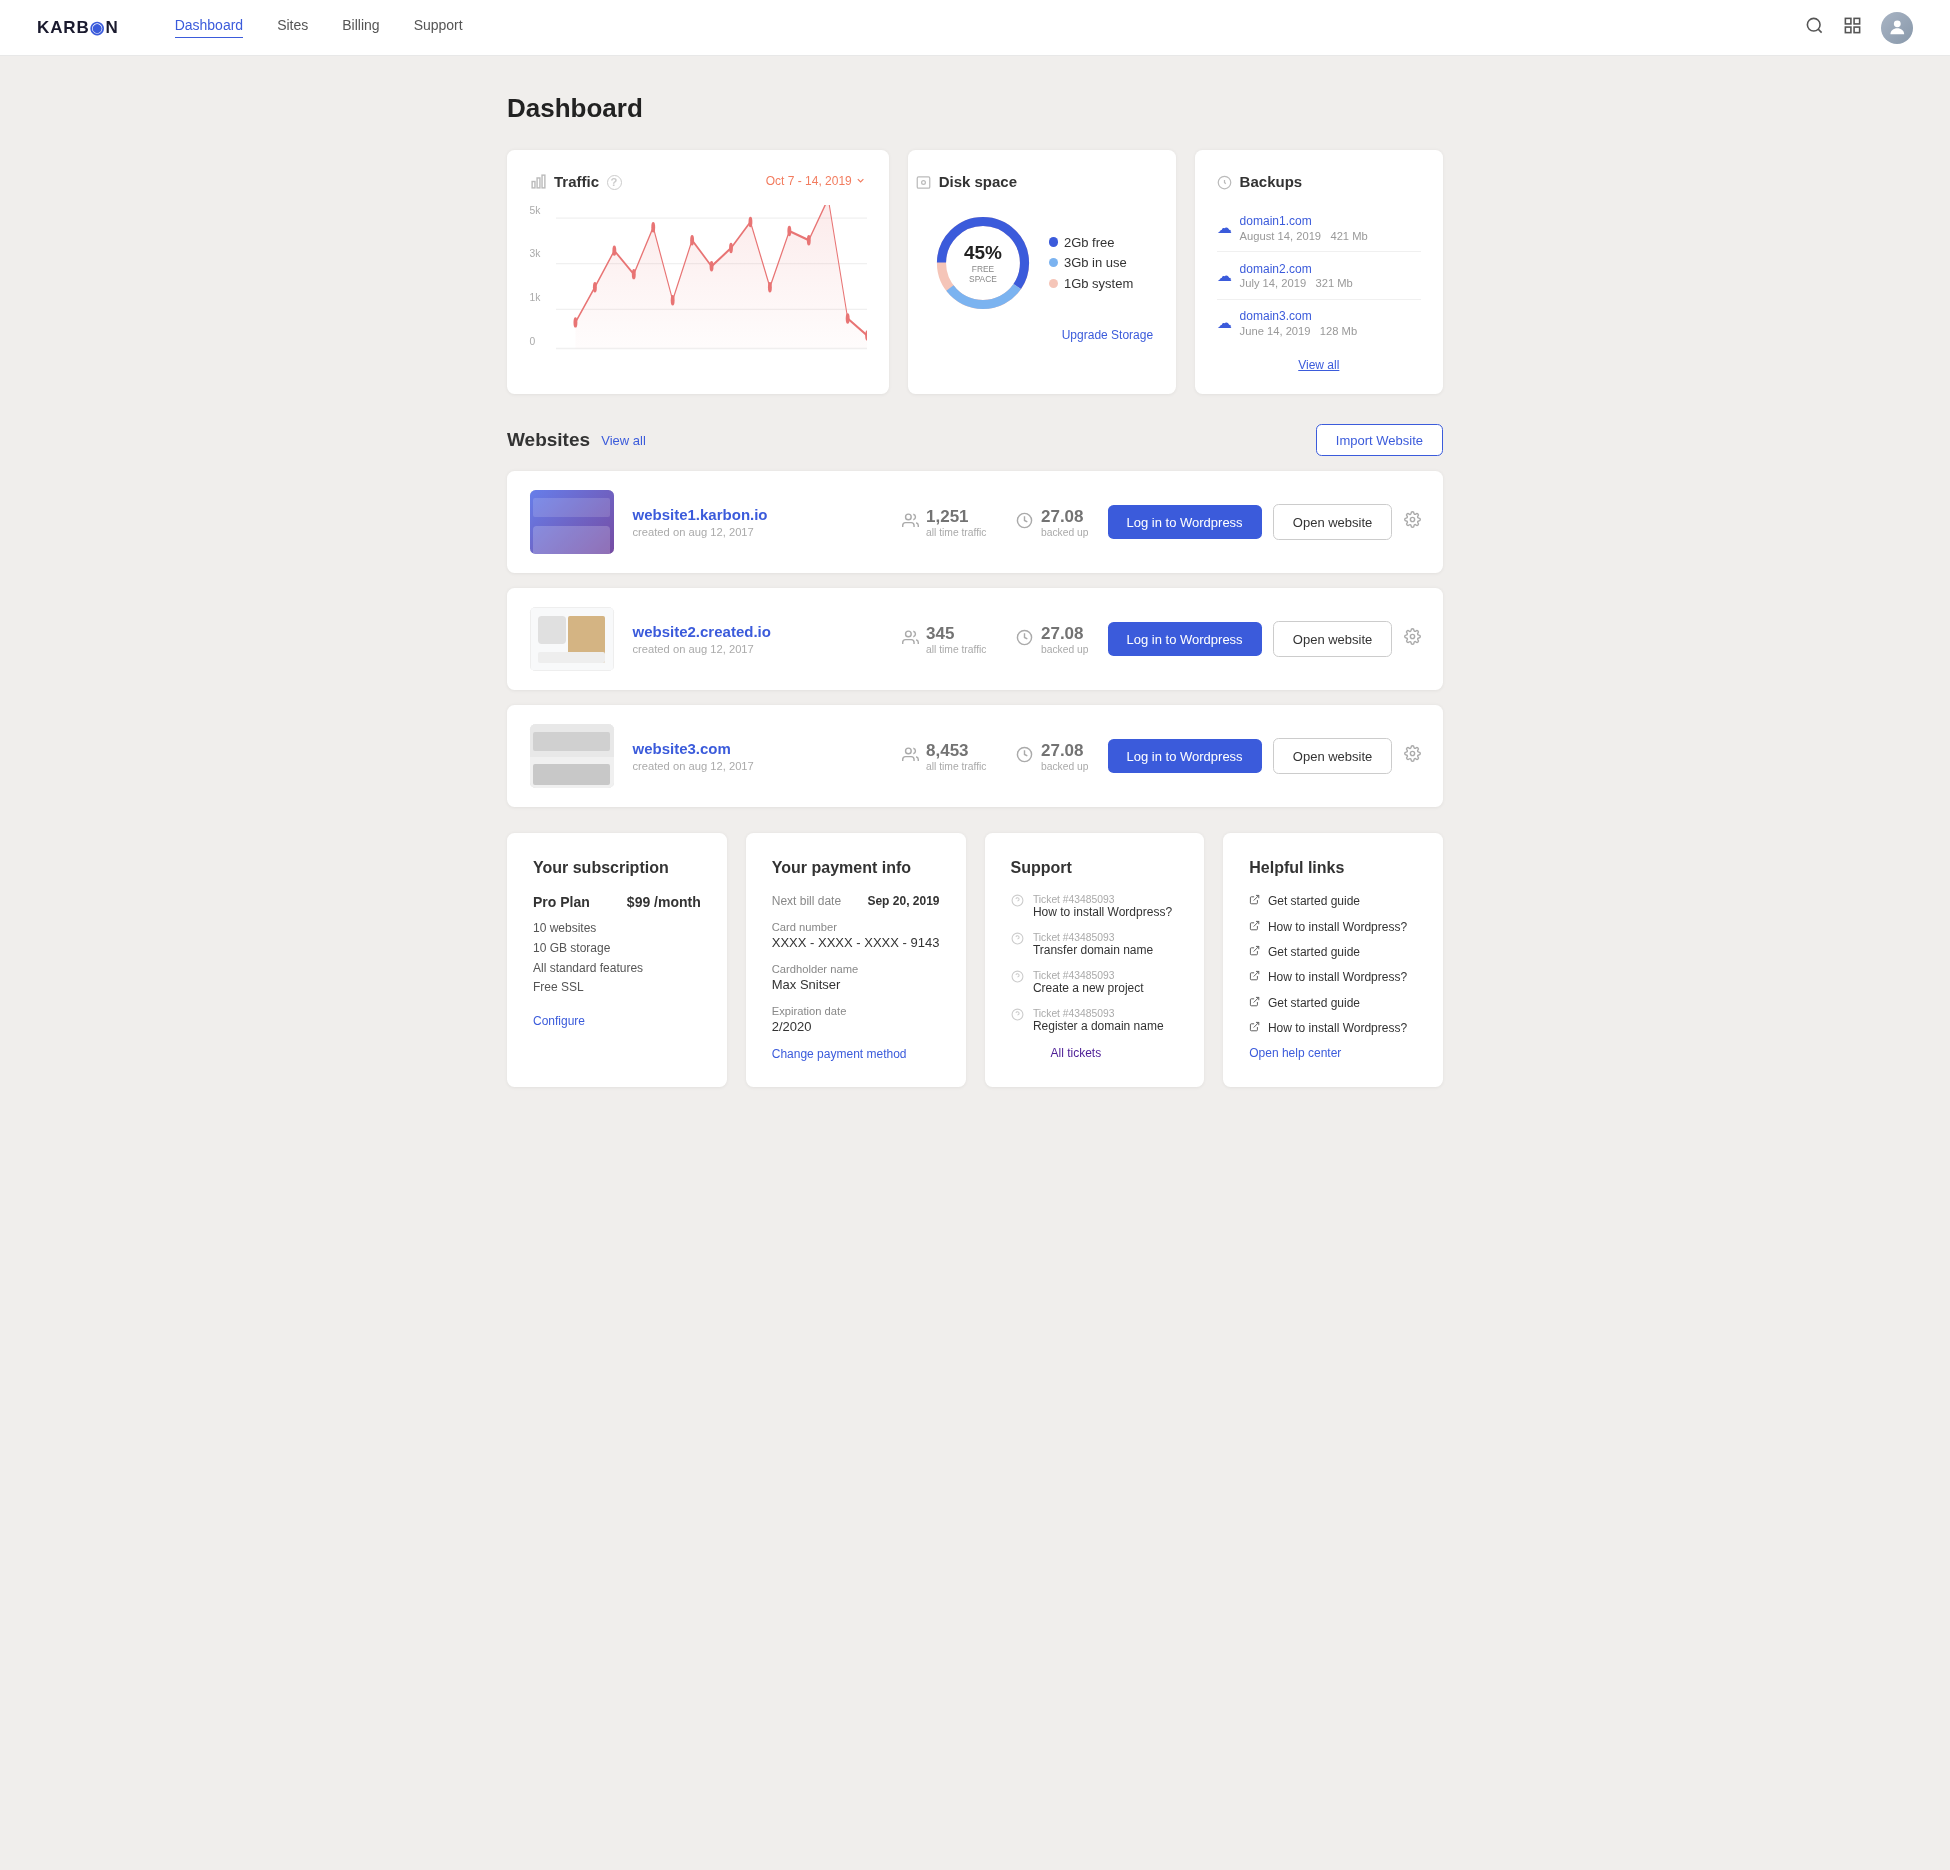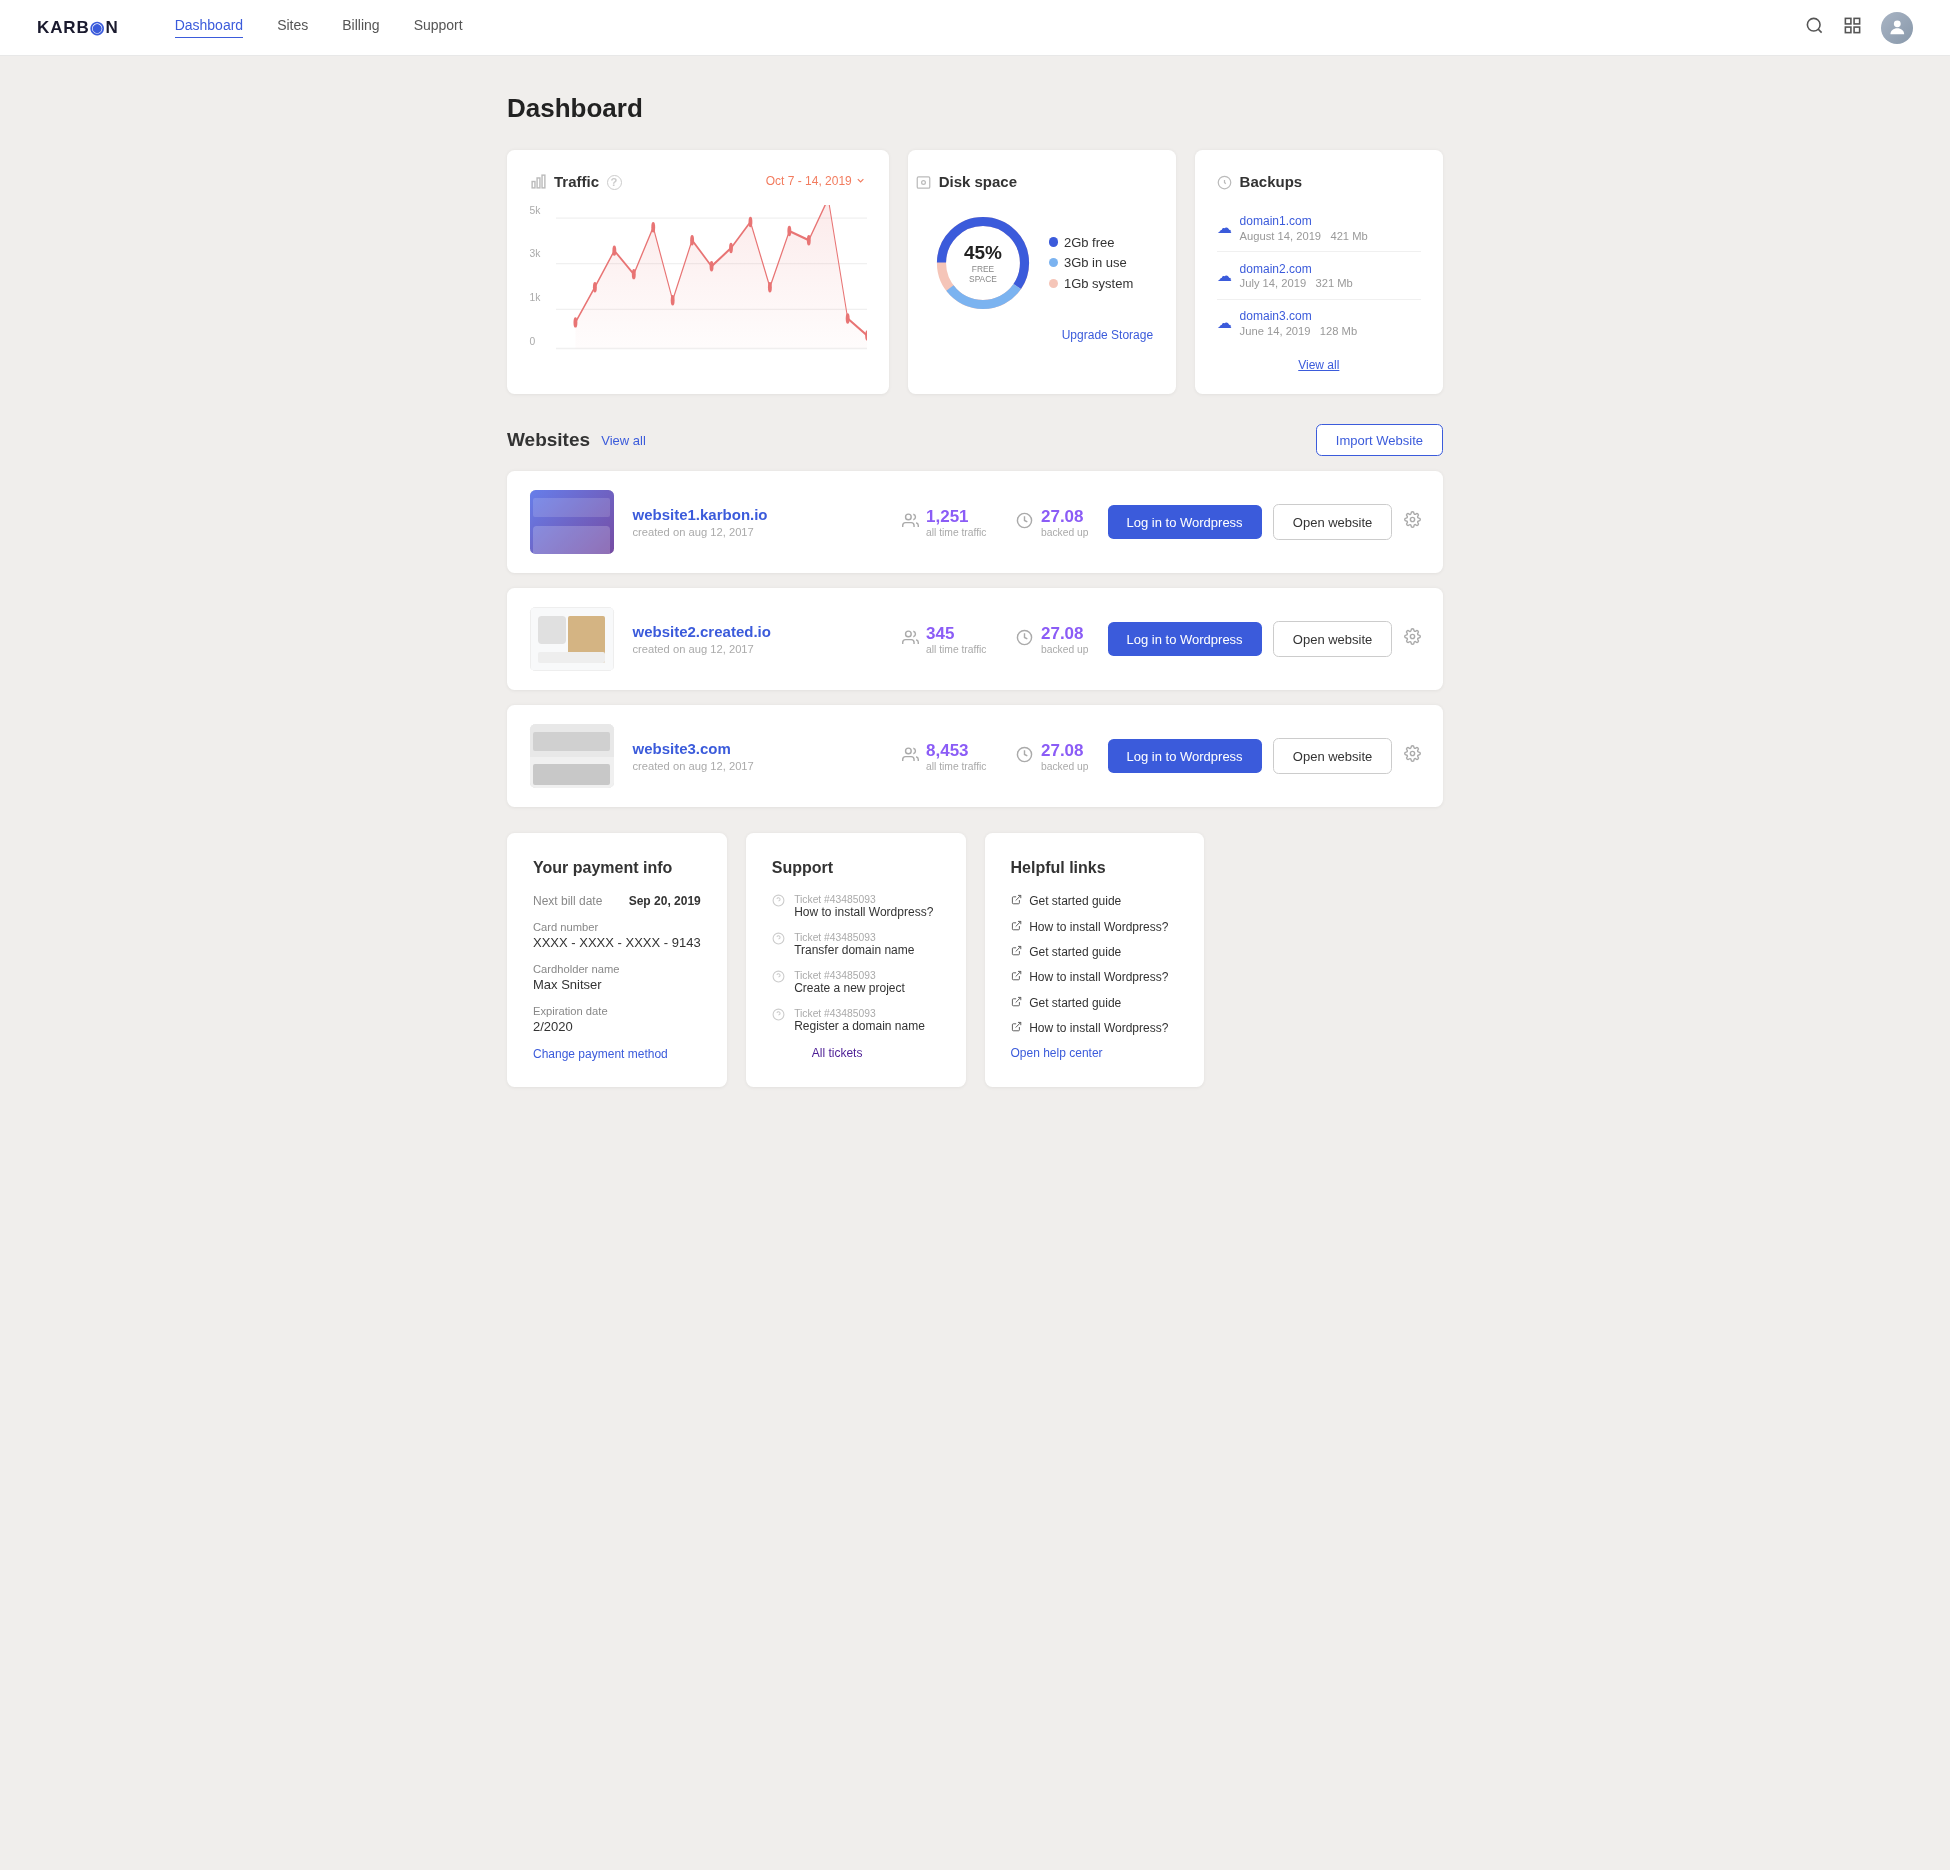--- a/index.html
+++ b/index.html
@@ -58,21 +58,21 @@
     .import-btn { border: 1.4px solid #3b5bdb; color: #3b5bdb; background: #fff; padding: 7.5px 19px; border-radius: 5.6px; cursor: pointer; font-size: 13px; font-weight: 500; }
 
     
     .website-card { background: #fff; border-radius: 7.5px; padding: 19px 22.5px; display: flex; align-items: center; gap: 19px; margin-bottom: 15px; box-shadow: 0 0.9px 3.7px rgba(0,0,0,0.06); }
     .website-thumb { width: 84px; height: 64px; border-radius: 5.6px; overflow: hidden; background: #ddd; flex-shrink: 0; }
     .website-info { flex: 1; min-width: 0; }
     .website-name { color: #3b5bdb; font-size: 15px; font-weight: 600; text-decoration: none; }
     .website-created { color: #aaa; font-size: 11.2px; margin-top: 2.8px; }
     .website-stats { display: flex; gap: 30px; }
     .stat-item { display: flex; align-items: center; gap: 7.5px; }
-    .stat-value { font-size: 17px; font-weight: 700; color: #8b5cf6; }
+    .stat-value { font-size: 17px; font-weight: 700; color: #737373; }
     .stat-label { font-size: 10.3px; color: #aaa; }
     .website-actions { display: flex; align-items: center; gap: 11.2px; }
     .btn-wordpress { background: #3b5bdb; color: #fff; border: none; padding: 9.4px 19px; border-radius: 5.6px; cursor: pointer; font-size: 13px; font-weight: 500; white-space: nowrap; }
     .btn-open { background: #fff; color: #333; border: 1.4px solid #ccc; padding: 9.4px 19px; border-radius: 5.6px; cursor: pointer; font-size: 13px; font-weight: 500; white-space: nowrap; }
     .gear-btn { color: #aaa; font-size: 17px; cursor: pointer; background: none; border: none; }
 
     
     .bottom-row { display: grid; grid-template-columns: 1fr 1fr 1fr 1fr; gap: 19px; margin-top: 26px; }
     .bottom-card { background: #fff; border-radius: 7.5px; padding: 26px; box-shadow: 0 0.9px 3.7px rgba(0,0,0,0.06); }
     .bottom-card-title { font-size: 16px; font-weight: 600; margin-bottom: 17px; }
@@ -449,20 +449,34 @@
               <circle cx="12" cy="12" r="3"></circle>
               <path d="M19.4 15a1.65 1.65 0 0 0 .33 1.82l.06.06a2 2 0 0 1-2.83 2.83l-.06-.06a1.65 1.65 0 0 0-1.82-.33 1.65 1.65 0 0 0-1 1.51V21a2 2 0 0 1-4 0v-.09A1.65 1.65 0 0 0 9 19.4a1.65 1.65 0 0 0-1.82.33l-.06.06a2 2 0 0 1-2.83-2.83l.06-.06A1.65 1.65 0 0 0 4.68 15a1.65 1.65 0 0 0-1.51-1H3a2 2 0 0 1 0-4h.09A1.65 1.65 0 0 0 4.6 9a1.65 1.65 0 0 0-.33-1.82l-.06-.06a2 2 0 0 1 2.83-2.83l.06.06A1.65 1.65 0 0 0 9 4.68a1.65 1.65 0 0 0 1-1.51V3a2 2 0 0 1 4 0v.09a1.65 1.65 0 0 0 1 1.51 1.65 1.65 0 0 0 1.82-.33l.06-.06a2 2 0 0 1 2.83 2.83l-.06.06A1.65 1.65 0 0 0 19.4 9a1.65 1.65 0 0 0 1.51 1H21a2 2 0 0 1 0 4h-.09a1.65 1.65 0 0 0-1.51 1z"></path>
             </svg>
         </button>
       </div>
     </div>
   </div>
 
   <div class="bottom-row">
 
+    <div class="bottom-card">
+      <div class="bottom-card-title">Your subscription</div>
+      <div class="plan-header">
+        <span class="plan-name">Pro Plan</span>
+        <span class="plan-price">$99 /month</span>
+      </div>
+      <div class="plan-features">
+        <span>10 websites</span>
+        <span>10 GB storage</span>
+        <span>All standard features</span>
+        <span>Free SSL</span>
+      </div>
+      <a class="configure-link" href="#">Configure</a>
+    </div>
 
     <div class="bottom-card">
       <div class="bottom-card-title">Your payment info</div>
       <div class="payment-row">
         <div style="display:flex;justify-content:space-between;align-items:center;">
           <span style="color:#888;font-size:12px;">Next bill date</span>
           <span style="font-size:12px;font-weight:600;">Sep 20, 2019</span>
         </div>
       </div>
       <div class="payment-row">

